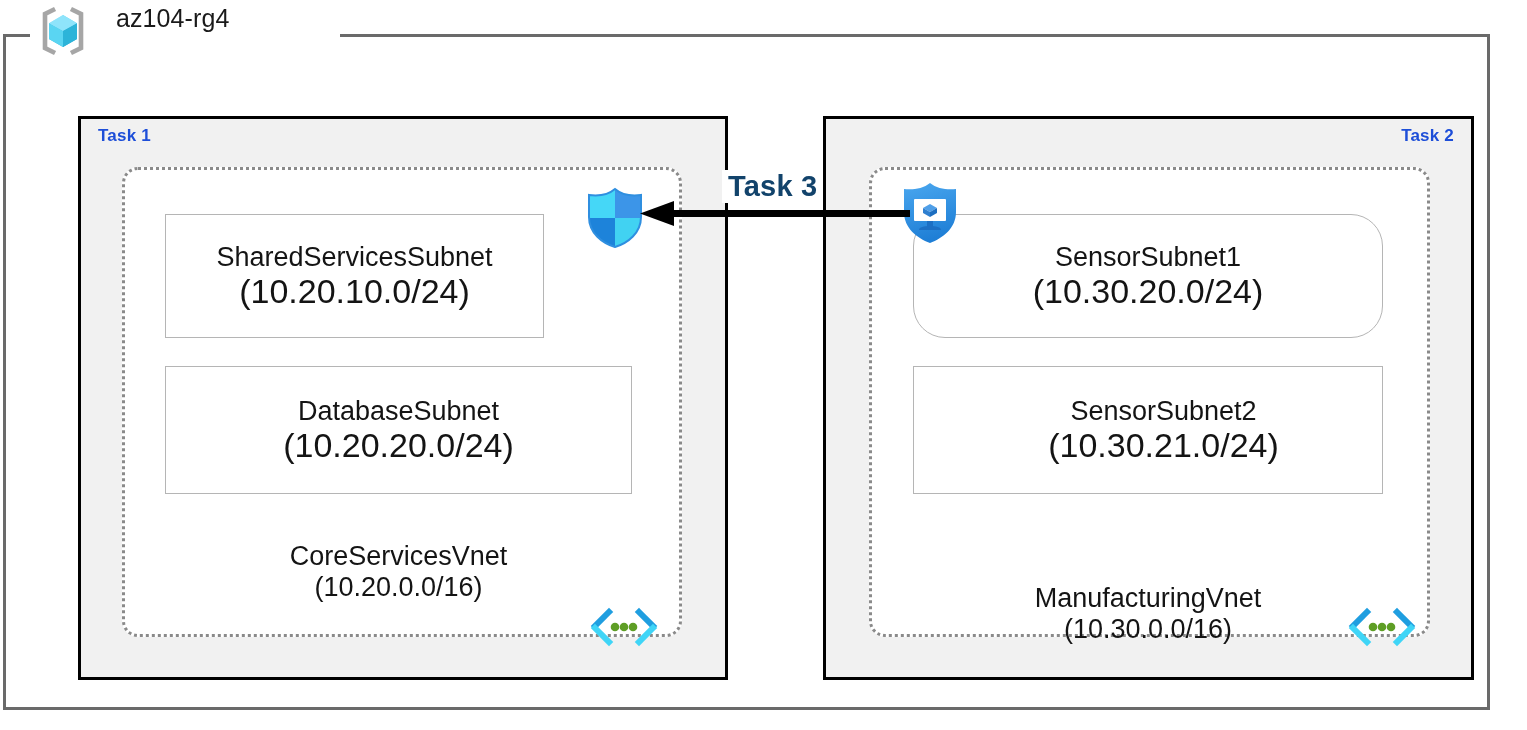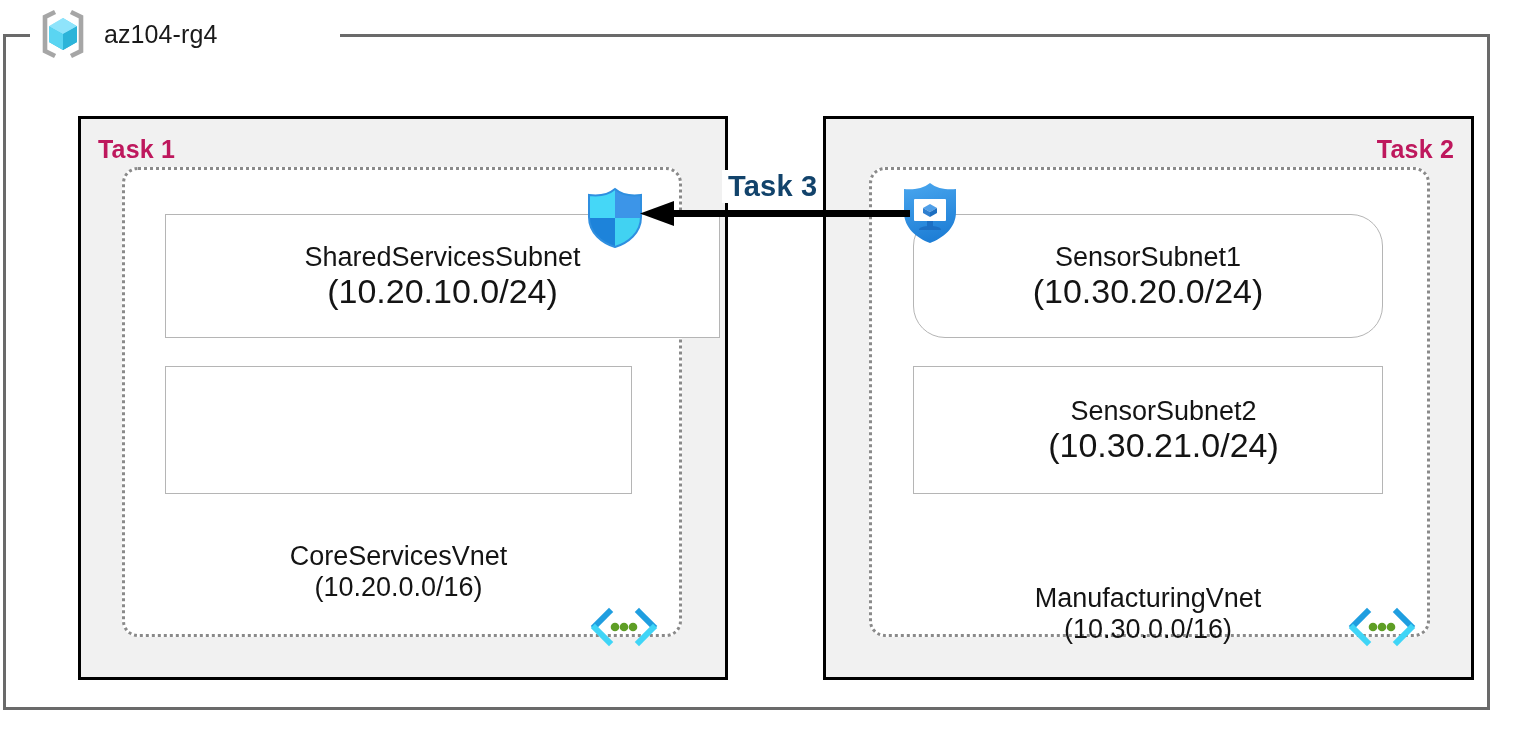--- a/index.html
+++ b/index.html
@@ -7,50 +7,50 @@
        font-family:"Liberation Sans","DejaVu Sans",sans-serif;
        -webkit-font-smoothing:antialiased;overflow:hidden;}
 
   
   #rg-frame{position:absolute;left:3px;top:34px;width:1487px;height:676px;
             border:3px solid #6a6a6a;box-sizing:border-box;background:transparent;}
   
   #rg-title-notch{position:absolute;left:30px;top:24px;width:310px;height:22px;
                   background:#ffffff;}
   #rg-header{position:absolute;left:36px;top:4px;height:60px;
-             display:flex;align-items:center;gap:14px;}
+             display:flex;gap:26px;}
   #rg-label{font-size:25px;color:#1a1a1a;letter-spacing:.1px;white-space:nowrap;}
 
   
   .rg-icon{width:54px;height:54px;position:relative;flex:0 0 auto;}
 
   
   .task-box{position:absolute;background:#f1f1f1;border:3px solid #000;
             box-sizing:border-box;}
   #task-box-1{left:78px;top:116px;width:650px;height:564px;}
   #task-box-2{left:823px;top:116px;width:651px;height:564px;}
-  .task-label{position:absolute;top:16px;font-size:25px;font-weight:bold;
-              color:#be185d;letter-spacing:.2px;}
+  .task-label{position:absolute;top:7px;font-size:17px;font-weight:bold;
+              color:#1d4ed8;letter-spacing:.2px;}
   .task-label.left{left:17px;}
   .task-label.right{right:17px;}
 
   
   .vnet-box{position:absolute;border:3px dotted #8a8a8a;border-radius:16px;
             box-sizing:border-box;background:#ffffff;}
   #vnet-box-1{left:122px;top:167px;width:560px;height:470px;}
   #vnet-box-2{left:869px;top:167px;width:561px;height:470px;}
 
   
   .subnet-box{position:absolute;background:#fff;border:1.5px solid #b5b5b5;
               box-sizing:border-box;display:flex;flex-direction:column;
               align-items:center;justify-content:center;}
   .subnet-name{font-size:27px;color:#141414;line-height:1.12;}
   .subnet-cidr{font-size:34px;color:#141414;line-height:1.12;}
 
-  #subnet-1-1{left:165px;top:214px;width:555px;height:124px;}
+  #subnet-1-1{left:165px;top:214px;width:379px;height:124px;}
   #subnet-1-2{left:165px;top:366px;width:467px;height:128px;}
   #subnet-2-1{left:913px;top:214px;width:470px;height:124px;border-radius:32px;}
   #subnet-2-2{left:913px;top:366px;width:470px;height:128px;padding-left:31px;}
 
   
   .vnet-caption{position:absolute;text-align:center;font-size:27px;
                 color:#141414;line-height:1.16;}
   #vnet-caption-1{left:165px;top:541px;width:467px;}
   #vnet-caption-2{left:913px;top:541px;width:470px;margin-top:42px;}
 
@@ -97,20 +97,22 @@
 </div>
 
 <div id="vnet-box-1" class="vnet-box"></div>
 
 <div id="subnet-1-1" class="subnet-box">
   <span class="subnet-name">SharedServicesSubnet</span>
   <span class="subnet-cidr">(10.20.10.0/24)</span>
 </div>
 
 <div id="subnet-1-2" class="subnet-box">
+  <span class="subnet-name">DatabaseSubnet</span>
+  <span class="subnet-cidr">(10.20.20.0/24)</span>
 </div>
 
 <div id="vnet-caption-1" class="vnet-caption">
   <div>CoreServicesVnet</div>
   <div>(10.20.0.0/16)</div>
 </div>
 
 <span id="vnet-icon-1" class="icon-abs">
   <svg viewBox="0 0 68 40" width="68" height="40" aria-hidden="true">
     <g stroke-linecap="square" fill="none" stroke-width="6">

